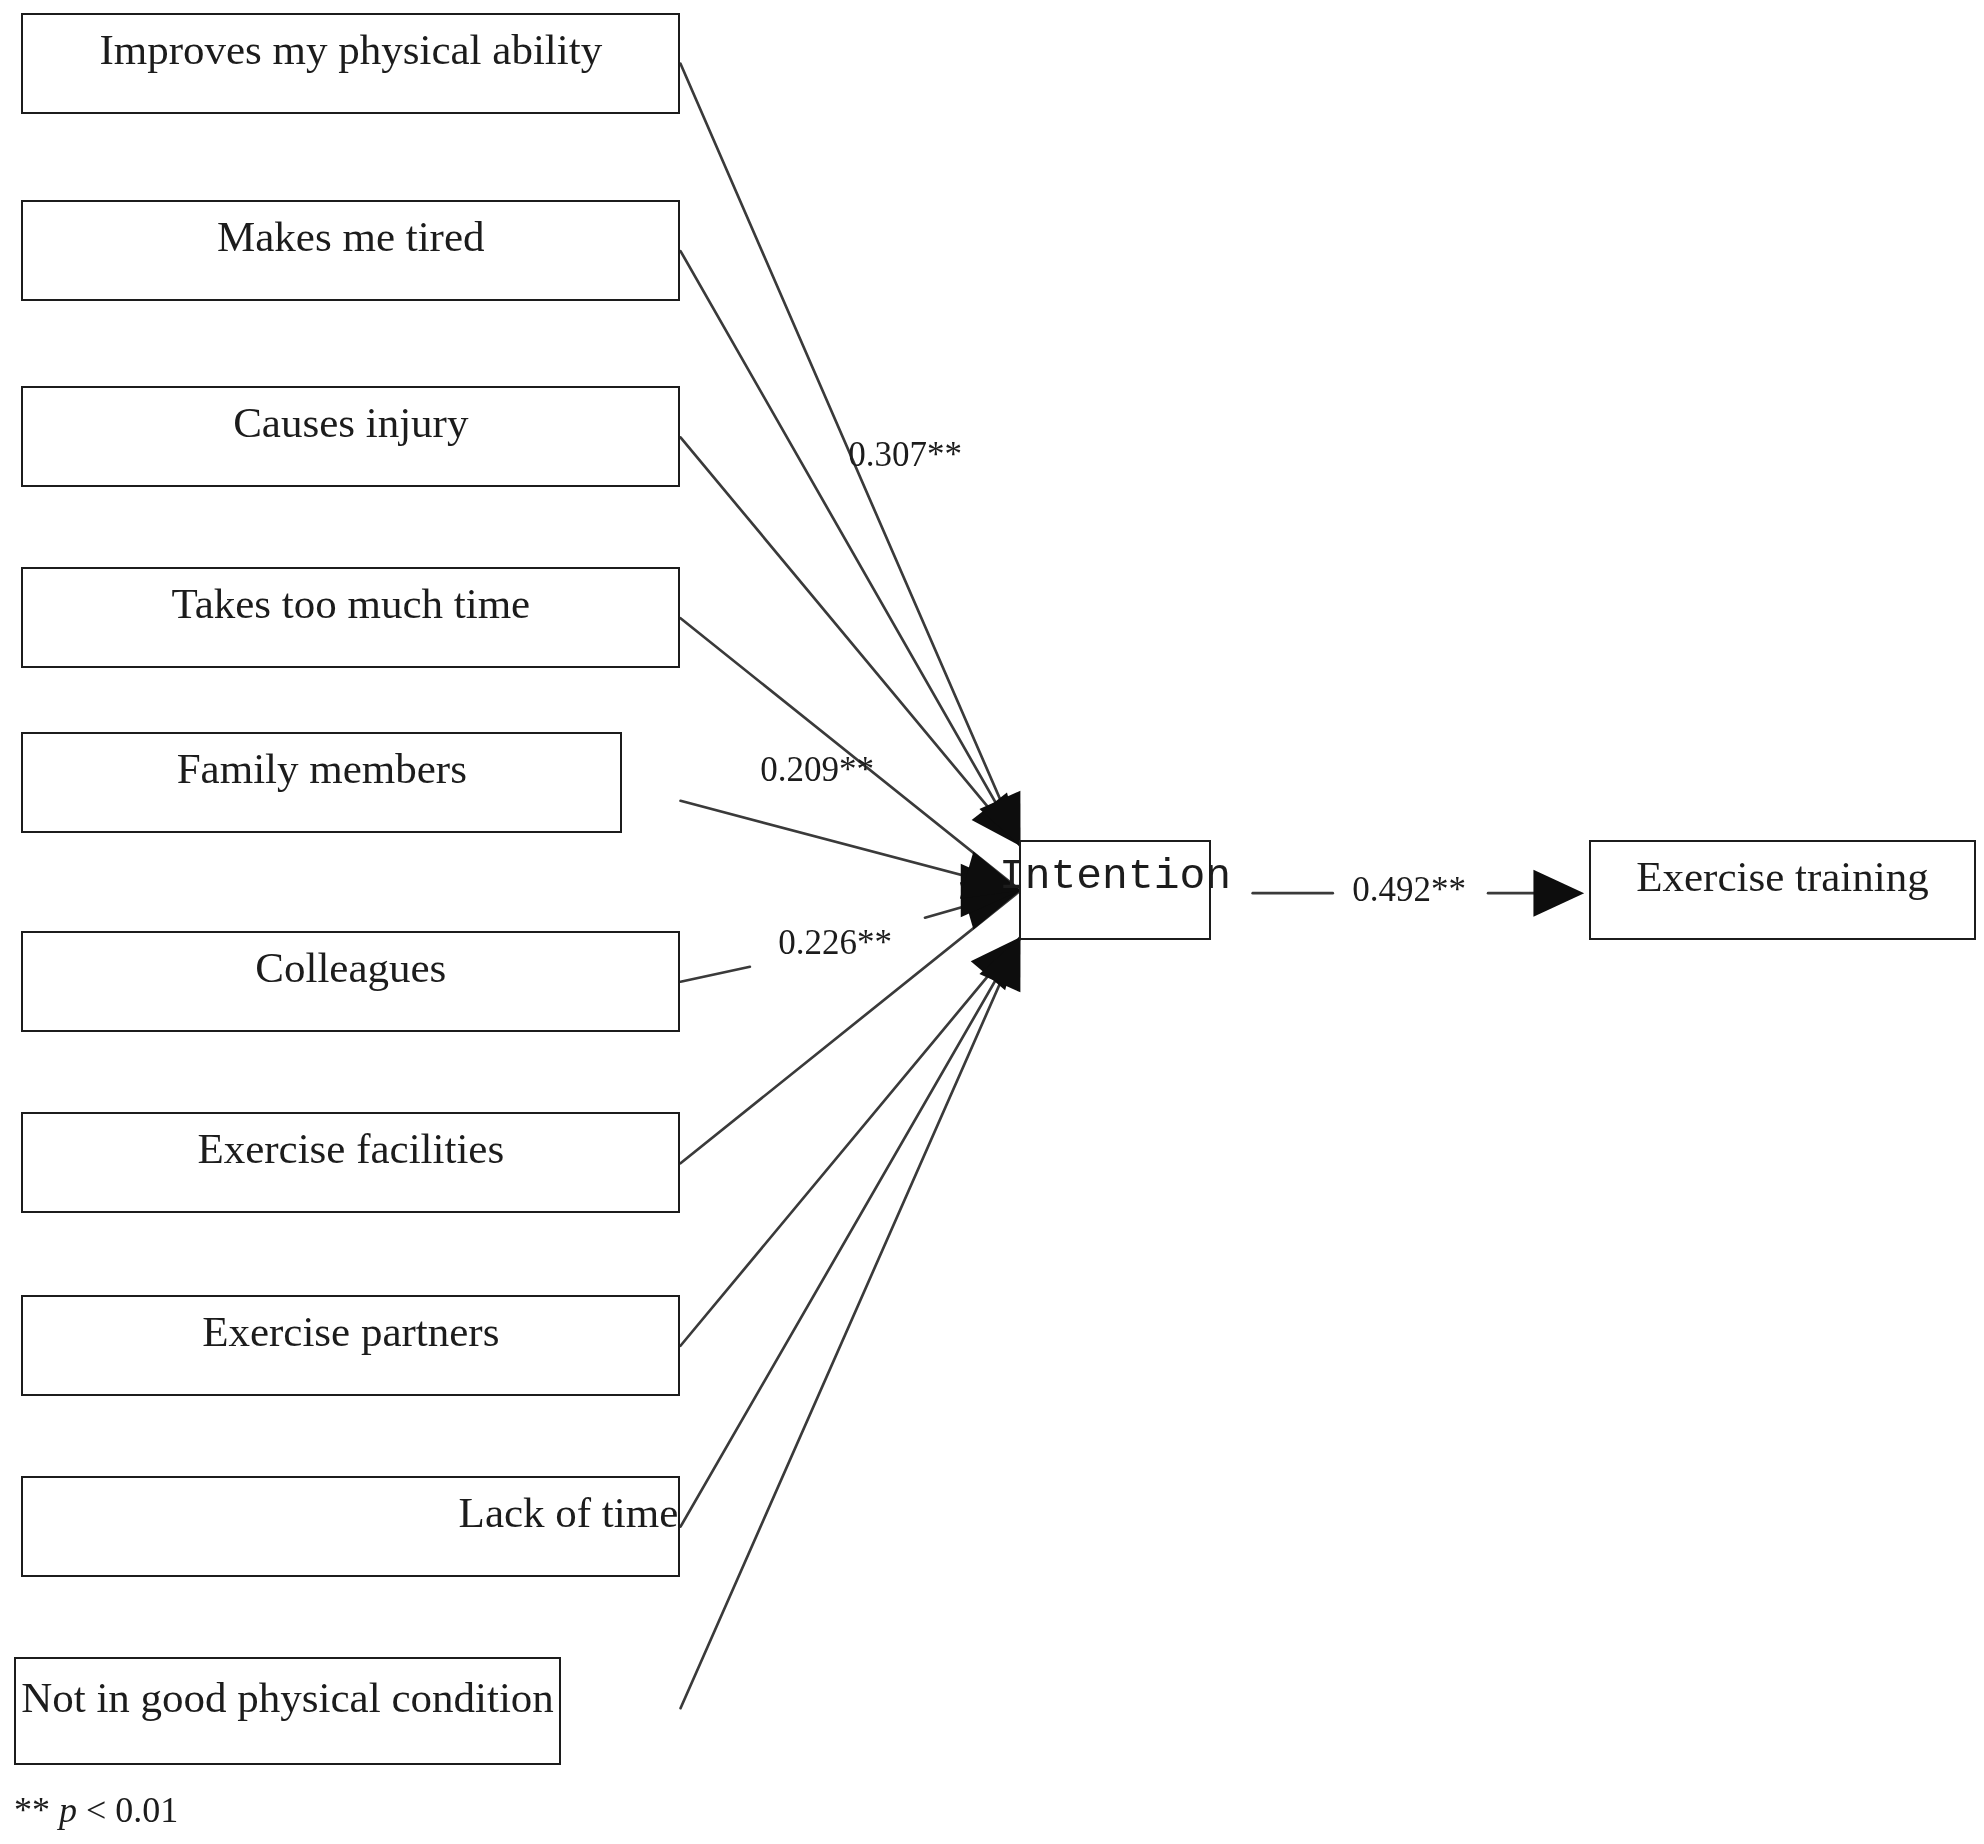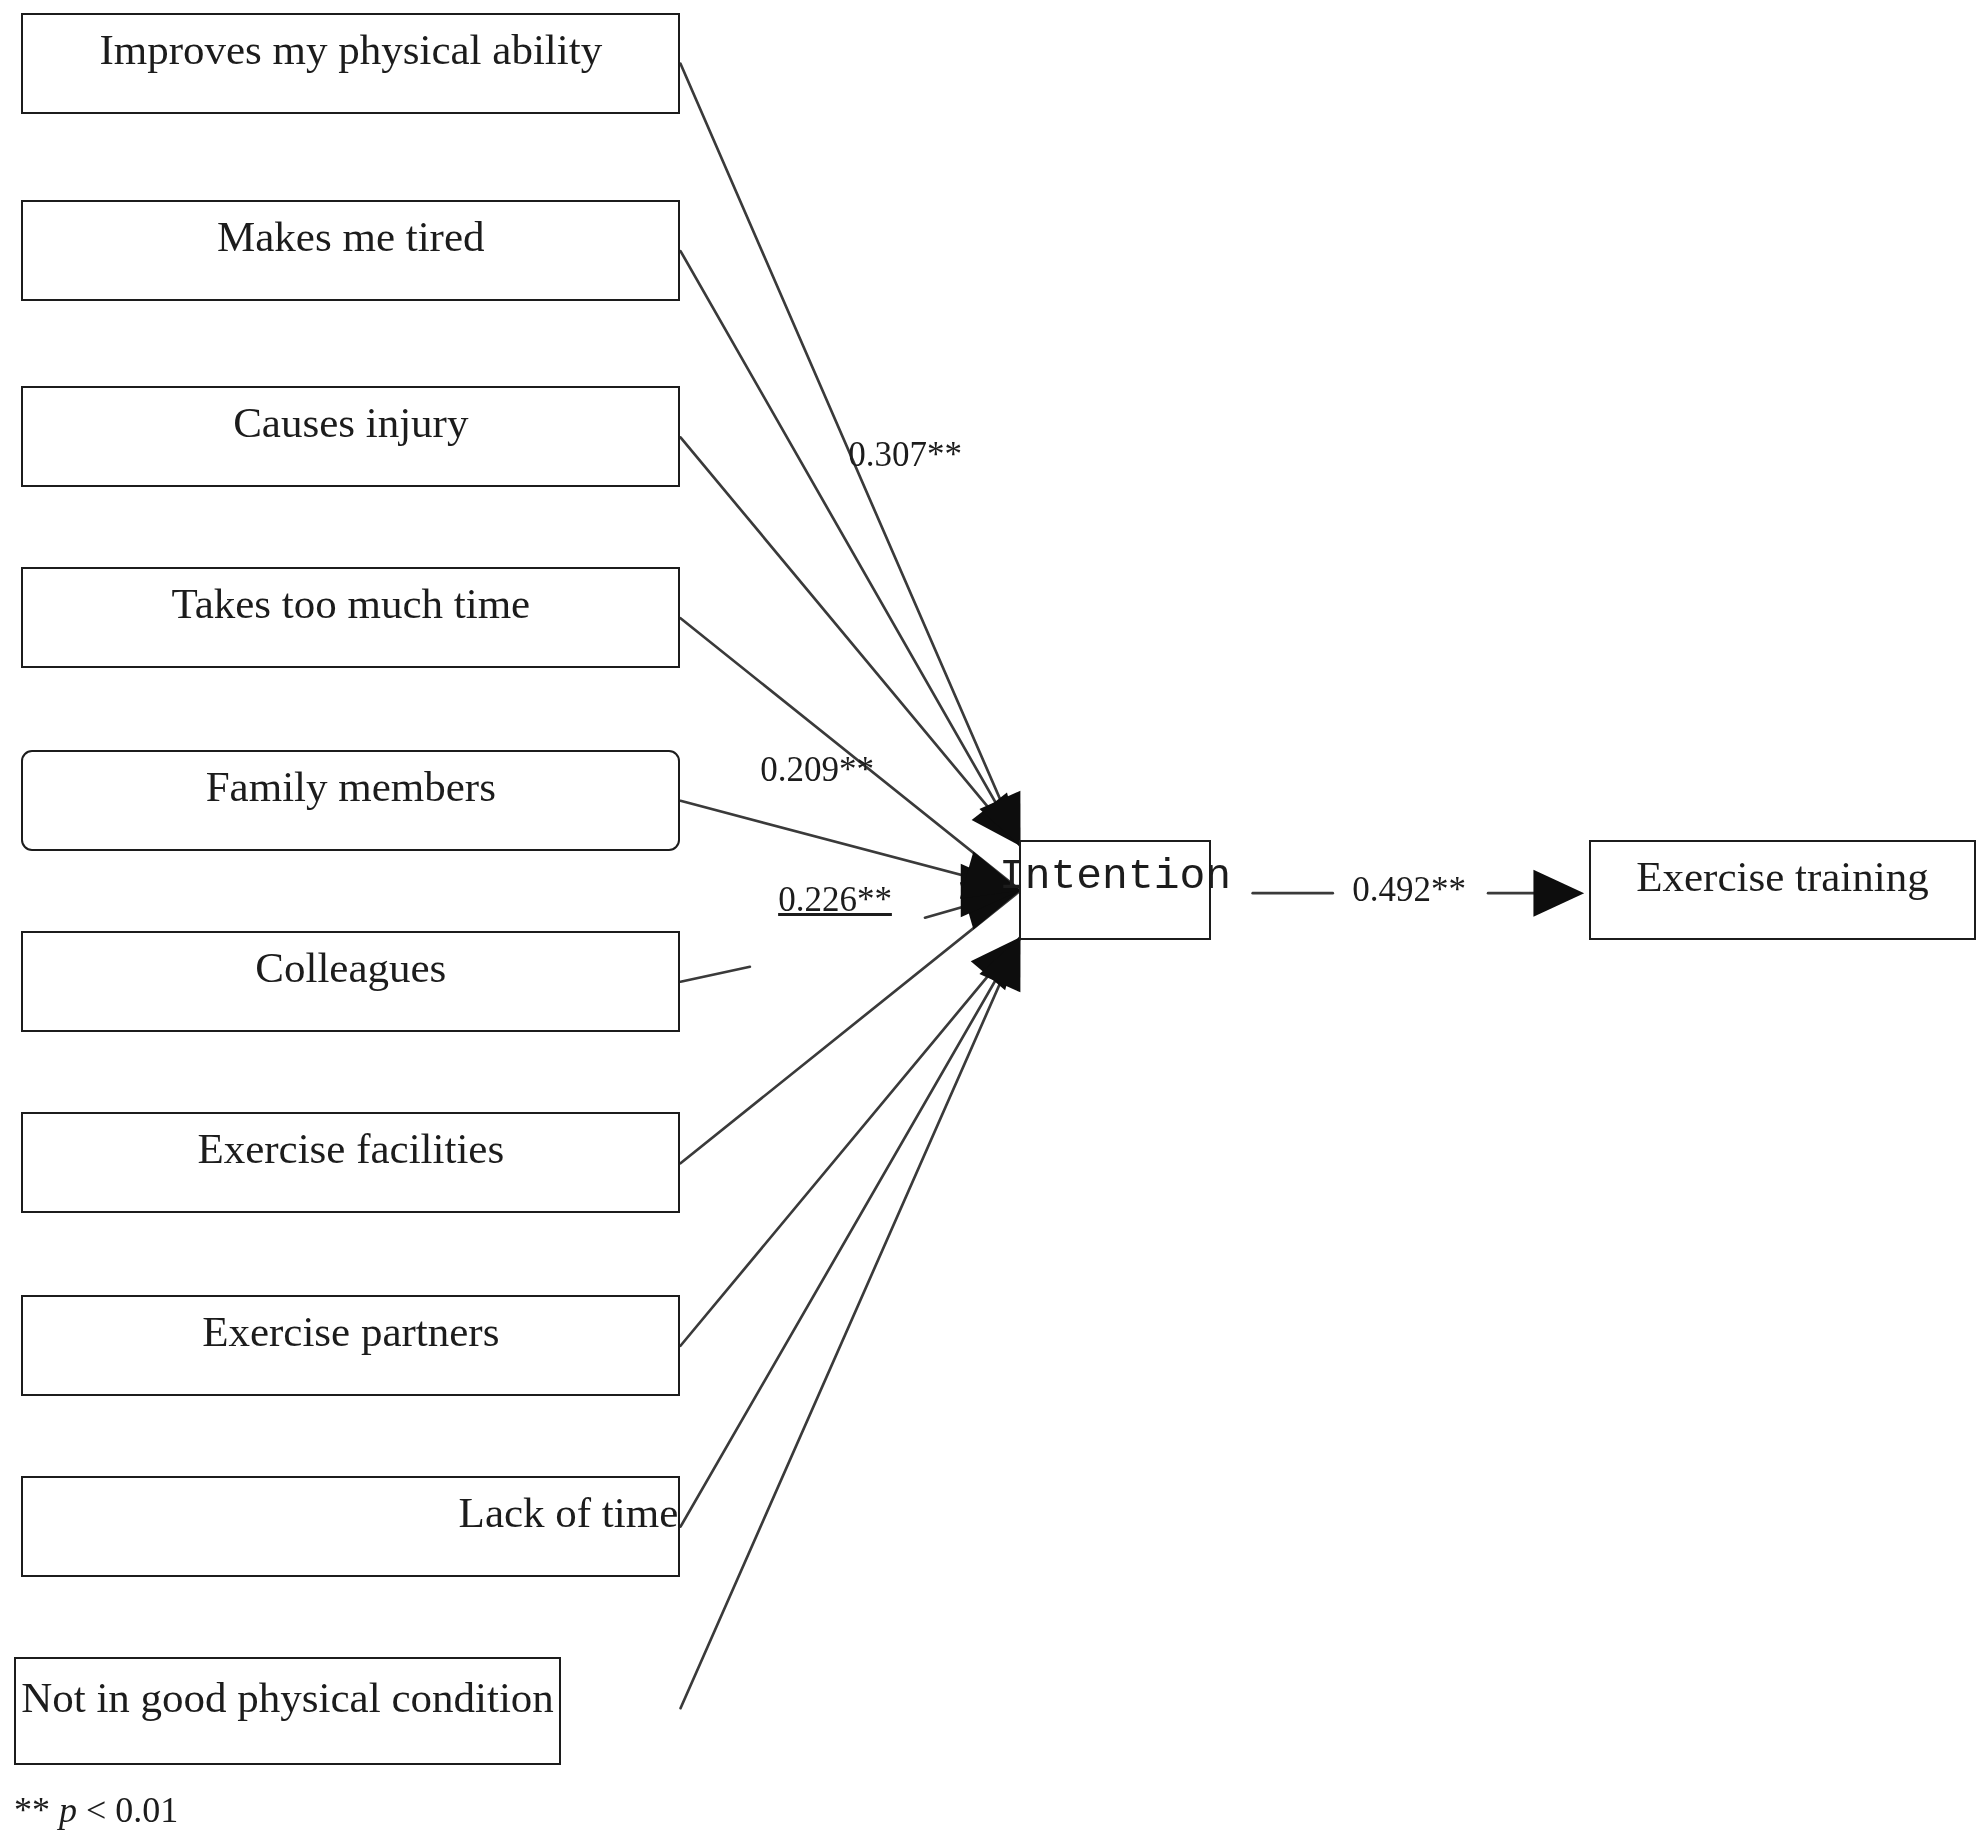--- a/index.html
+++ b/index.html
@@ -85,21 +85,21 @@
   </div>
   <div class="node" style="left: 21.3px; top: 200px; width: 659px; height: 101px;">
     <span>Makes me tired</span>
   </div>
   <div class="node" style="left: 21.3px; top: 386px; width: 659px; height: 101px;">
     <span>Causes injury</span>
   </div>
   <div class="node" style="left: 21.3px; top: 567px; width: 659px; height: 101px;">
     <span>Takes too much time</span>
   </div>
-  <div class="node" style="left: 21.3px; top: 750px; width: 659px; height: 101px; border-radius: 11px;">
+  <div class="node" style="left: 21.3px; top: 732px; width: 601px; height: 101px;">
     <span>Family members</span>
   </div>
   <div class="node" style="left: 21.3px; top: 931px; width: 659px; height: 101px;">
     <span>Colleagues</span>
   </div>
   <div class="node" style="left: 21.3px; top: 1295px; width: 659px; height: 101px;">
     <span>Exercise partners</span>
   </div>
   <div class="node" style="left: 21.3px; top: 1112px; width: 659px; height: 101px;">
     <span>Exercise facilities</span>
@@ -112,21 +112,21 @@
   </div>
   <div class="node" style="left: 1019px; top: 840px; width: 192px; height: 100px; font-family: Liberation Mono, monospace;">
     <span>Intention</span>
   </div>
   <div class="node" style="left: 1589px; top: 840px; width: 387px; height: 100px;">
     <span>Exercise training</span>
   </div>
 
   <div class="edge-label" style="left: 905px; top: 455px;">0.307**</div>
   <div class="edge-label" style="left: 817px; top: 770px;">0.209**</div>
-  <div class="edge-label" style="left: 835px; top: 900px; text-decoration: underline;">0.226**</div>
+  <div class="edge-label" style="left: 835px; top: 943px;">0.226**</div>
   <div class="edge-label" style="left: 1409px; top: 890px;">0.492**</div>
 
   <div class="footnote">
     <span>** </span><span class="p-italic">p</span><span> &lt; 0.01</span>
   </div>
 
 </div>
 
 
 </body></html>

